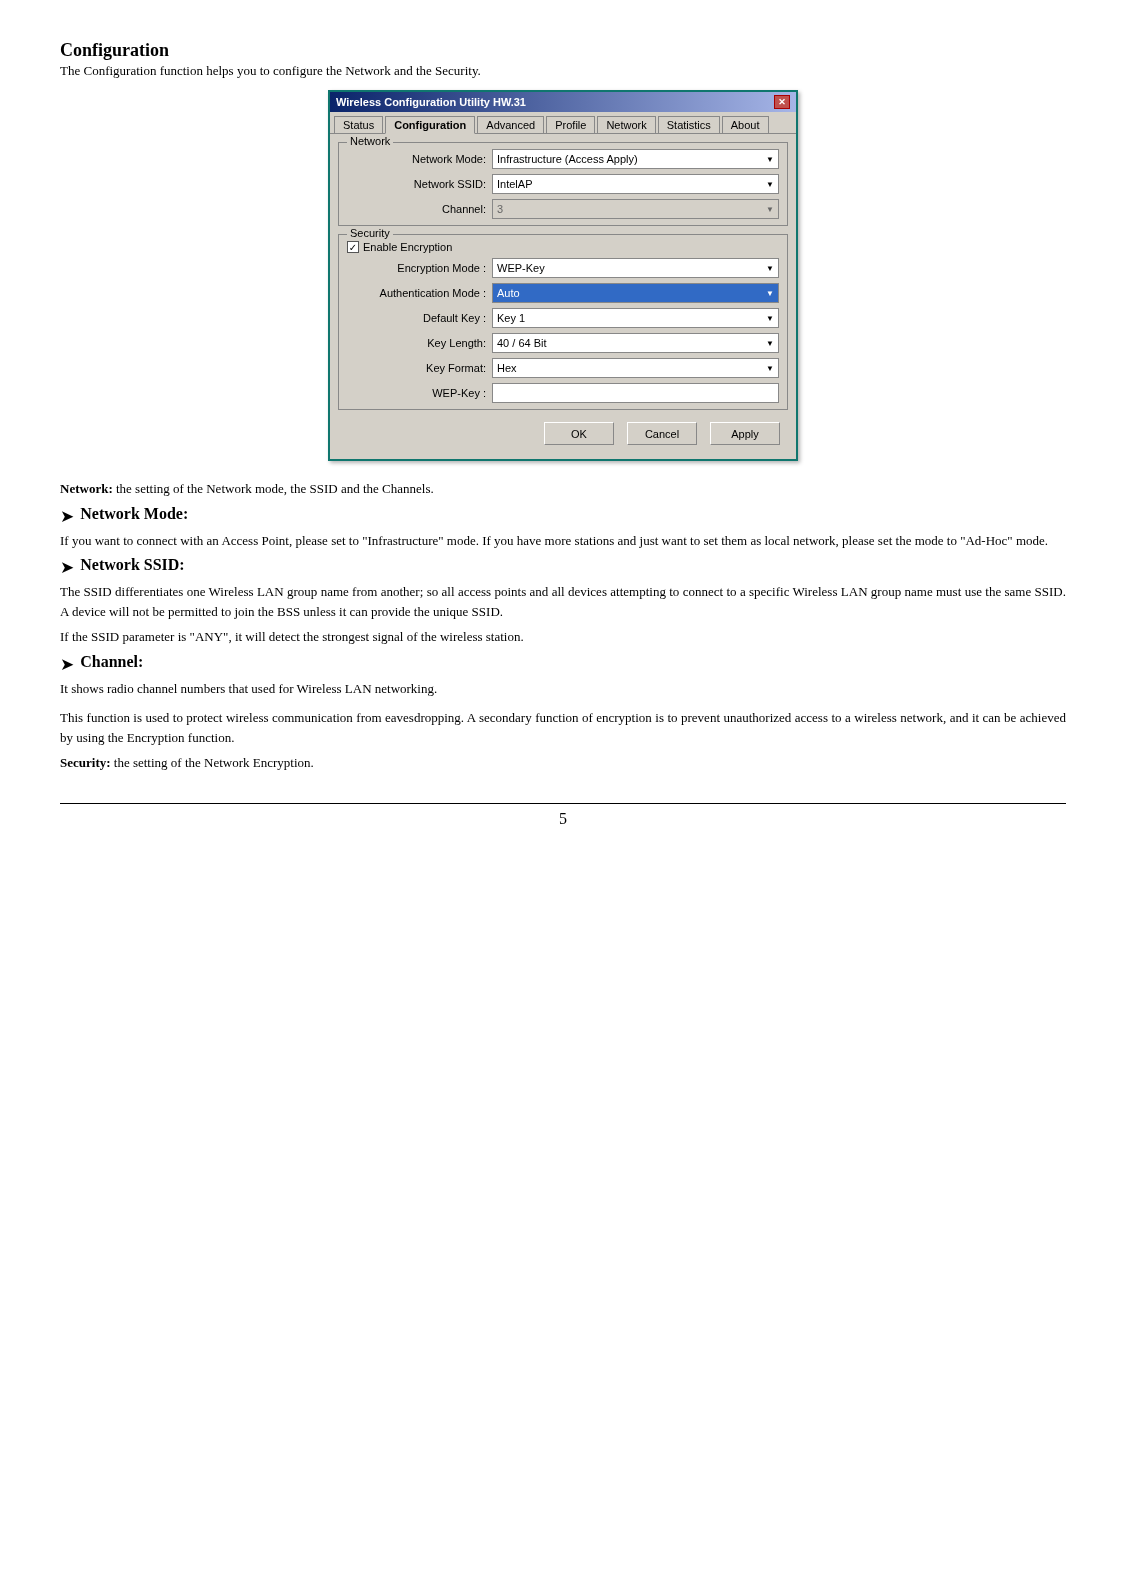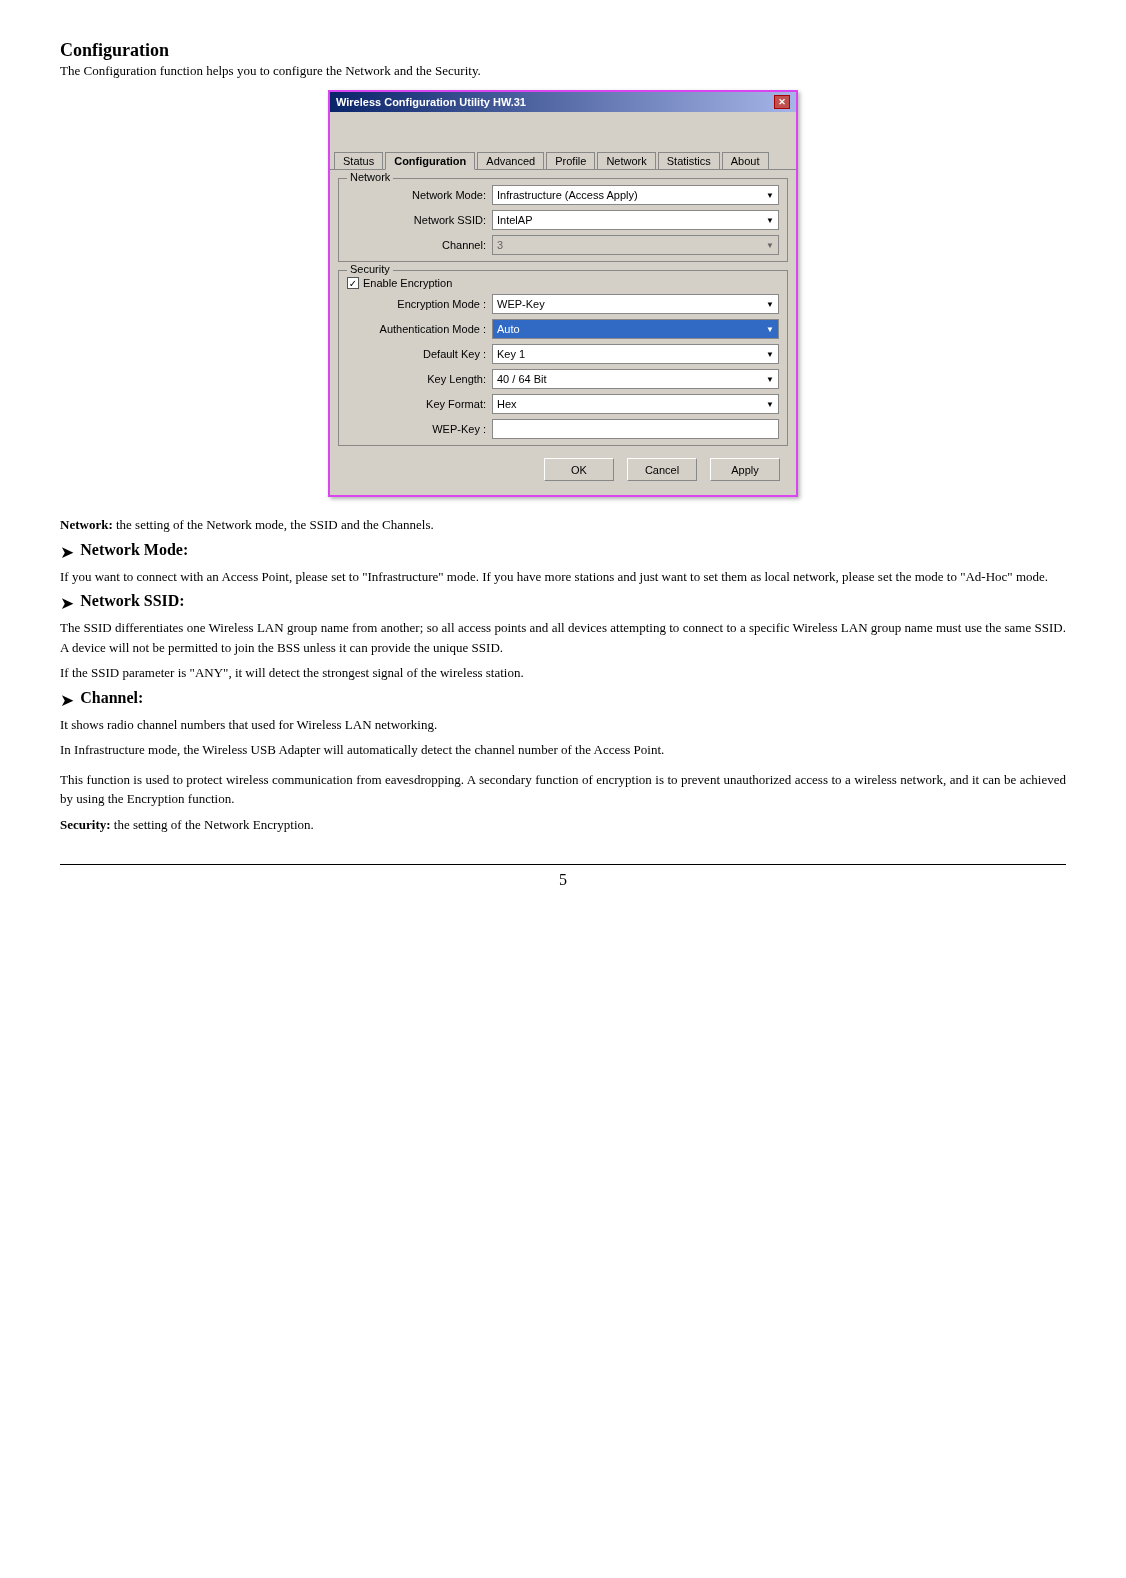--- a/index.html
+++ b/index.html
@@ -26,21 +26,21 @@
       margin-bottom: 11px;
     }
     .screenshot-container {
       display: flex;
       justify-content: center;
       margin-bottom: 18px;
     }
     
     .wcu-window {
       width: 470px;
-      border: 2px solid #d946ef;
+      border: 2px solid #0f766e;
       background: #d4d0c8;
       font-family: Arial, sans-serif;
       font-size: 11px;
       box-shadow: 2px 2px 4px rgba(0,0,0,0.3);
     }
     .wcu-titlebar {
       background: linear-gradient(to right, #0a246a, #a6b5e7);
       color: #fff;
       padding: 3px 6px;
       display: flex;
@@ -62,21 +62,20 @@
       justify-content: center;
       cursor: pointer;
       font-weight: bold;
     }
     .wcu-tabs {
       display: flex;
       background: #d4d0c8;
       border-bottom: 1px solid #888;
       padding: 4px 4px 0 4px;
       gap: 2px;
-      margin-top: 36px;
     }
     .wcu-tab {
       padding: 2px 8px;
       border: 1px solid #888;
       border-bottom: none;
       background: #d4d0c8;
       font-size: 11px;
       cursor: pointer;
       font-family: Arial, sans-serif;
     }
@@ -349,21 +348,20 @@
       <span class="bold">Network SSID:</span>
     </div>
     <p>The SSID differentiates one Wireless LAN group name from another; so all access points and all devices attempting to connect to a specific Wireless LAN group name must use the same SSID. A device will not be permitted to join the BSS unless it can provide the unique SSID.</p>
     <p>If the SSID parameter is "ANY", it will detect the strongest signal of the wireless station.</p>
 
     <div class="bullet-item">
       <span class="bullet-arrow">➤</span>
       <span class="bold">Channel:</span>
     </div>
     <p>It shows radio channel numbers that used for Wireless LAN networking.</p>
-    <p>In Infrastructure mode, the Wireless USB Adapter will automatically detect the channel number of the Access Point.</p>
   </div>
 
   <div class="content-section">
     <p>This function is used to protect wireless communication from eavesdropping. A secondary function of encryption is to prevent unauthorized access to a wireless network, and it can be achieved by using the Encryption function.</p>
     <p>
       <span class="bold">Security:</span>
       <span> the setting of the Network Encryption.</span>
     </p>
   </div>
 

